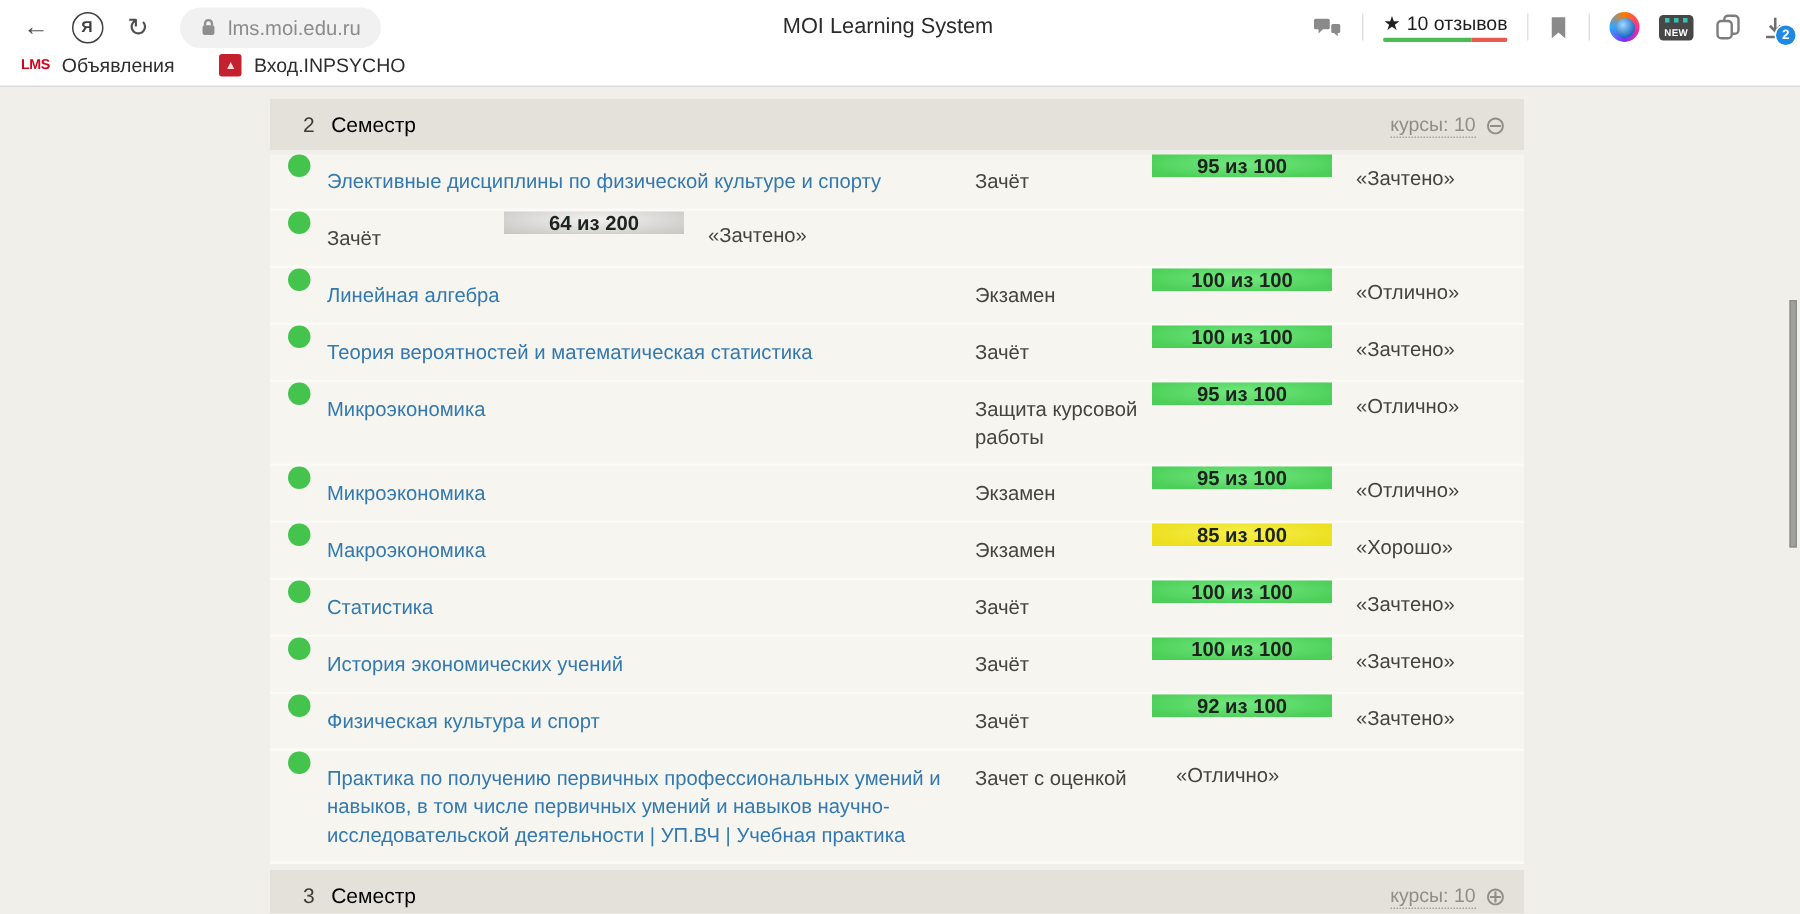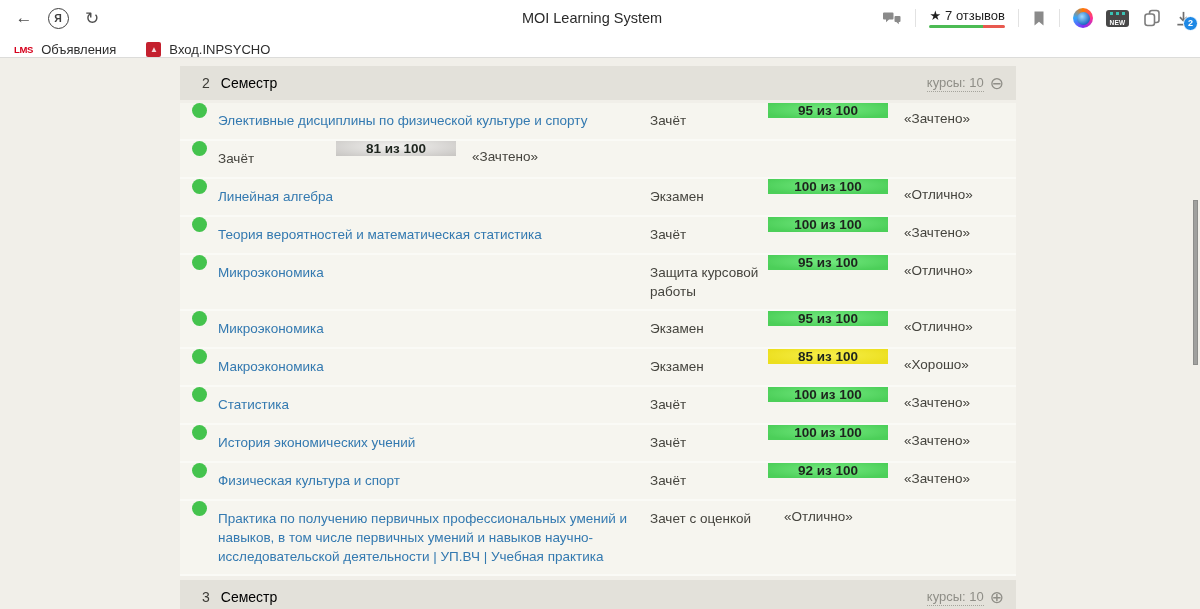--- a/index.html
+++ b/index.html
@@ -56,21 +56,21 @@
   }
   .new-label{color:#ffffff;font-size:6.5px;font-weight:bold;line-height:8px;letter-spacing:.3px;}
   .dl-badge{
     position:absolute;right:-6px;bottom:-4px;width:13px;height:13px;border-radius:50%;
     background:#1e88e5;color:#fff;font-size:9px;font-weight:bold;
     display:flex;align-items:center;justify-content:center;border:1.5px solid #fff;
   }
   
   .bookmarks{
     position:absolute;top:36px;left:0;width:1200px;height:22px;background:#ffffff;
-    border-bottom:1px solid #dcdcda;display:flex;align-items:flex-end;gap:30px;padding-left:14px;box-sizing:border-box;
+    border-bottom:1px solid #dcdcda;display:flex;align-items:flex-start;gap:30px;padding-left:14px;box-sizing:border-box;
   }
   .bookmark{display:flex;align-items:center;gap:8px;font-size:13px;color:#2d2d2d;cursor:pointer;}
   .lms-ico{color:#d6001c;font-weight:bold;font-size:9.5px;letter-spacing:-0.3px;}
   .shield-ico{
     width:15px;height:15px;background:#c4202e;border-radius:2px;color:#f6d9db;
     display:flex;align-items:center;justify-content:center;font-size:8px;
   }
   
   .page{position:absolute;top:59px;left:0;width:1200px;height:550px;background:#f1efe9;}
   .panel{margin-left:180px;width:836px;padding-top:7px;box-sizing:border-box;}
@@ -116,33 +116,40 @@
   <div class="nav-left">
     <button class="chrome-btn">
       <span>←</span>
     </button>
     <button class="chrome-btn">
       <span class="ya-circle">Я</span>
     </button>
     <button class="chrome-btn">
       <span>↻</span>
     </button>
+    <div class="address-bar">
+      <svg width="12" height="14" viewBox="0 0 13 14">
+        <path d="M4 6V4.5a2.5 2.5 0 0 1 5 0V6" stroke="#8e8e8e" stroke-width="1.7" fill="none"></path>
+        <rect x="2.2" y="5.8" width="8.6" height="7" rx="1.5" fill="#8e8e8e"></rect>
+      </svg>
+      <span class="url">lms.moi.edu.ru</span>
+    </div>
   </div>
   <div class="nav-right">
     <button class="icon-btn">
       <svg width="20" height="17" viewBox="0 0 20 17">
         <path d="M2 2.5h8.5a1 1 0 0 1 1 1v5a1 1 0 0 1-1 1H7l-3 2.8V9.5H2a1 1 0 0 1-1-1v-5a1 1 0 0 1 1-1z" fill="#8a8a8a"></path>
         <path d="M13.5 6h4a1 1 0 0 1 1 1v4a1 1 0 0 1-1 1h-.7v2.2L14.3 12h-.8a1 1 0 0 1-1-1V7a1 1 0 0 1 1-1z" fill="#8a8a8a"></path>
       </svg>
     </button>
     <div class="v-sep"></div>
     <div class="reviews">
       <div class="rev-line">
         <span class="star">★</span>
-        <span>7 отзывов</span>
+        <span>10 отзывов</span>
       </div>
       <div class="rating-bar">
         <span class="rating-pos"></span>
         <span class="rating-neg"></span>
       </div>
     </div>
     <div class="v-sep"></div>
     <button class="icon-btn">
       <svg width="14" height="17" viewBox="0 0 14 17">
         <path d="M2.5 1.5h9v14l-4.5-3.8-4.5 3.8z" fill="#8a8a8a"></path>
@@ -210,21 +217,21 @@
     <span class="type-cell">Зачёт</span>
     <span class="score-cell score-green">95 из 100</span>
     <span class="grade-cell">«Зачтено»</span>
   </div>
 
   <div class="row">
     <span class="dot-cell">
       <span class="dot"></span>
     </span>
     <span class="type-cell">Зачёт</span>
-    <span class="score-cell score-gray">81 из 100</span>
+    <span class="score-cell score-gray">64 из 200</span>
     <span class="grade-cell">«Зачтено»</span>
   </div>
 
   <div class="row">
     <span class="dot-cell">
       <span class="dot"></span>
     </span>
     <span class="course-cell">
       <a class="course-link">Линейная алгебра</a>
     </span>

